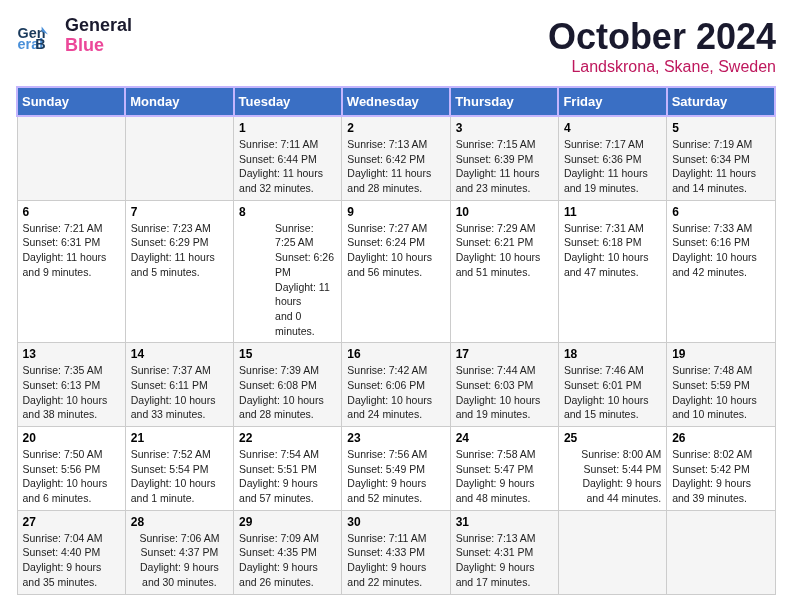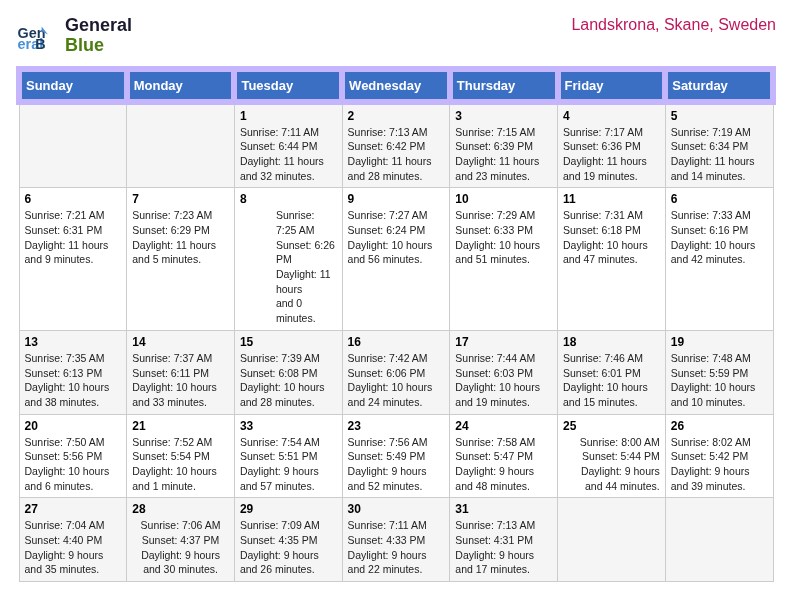--- a/index.html
+++ b/index.html
@@ -21,21 +21,21 @@
       align-items: center;
       gap: 17px;
     }
     .logo-text {
       font-size: 18px;
       font-weight: bold;
       color: #1a1a2e;
       line-height: 1.1;
     }
     .logo-text span {
-      color: #4d7c0f;
+      color: #ec4899;
     }
     .logo-icon {
       width: 32px;
       height: 32px;
     }
     .title-block {
       text-align: right;
     }
     .month-title {
       font-size: 36px;
@@ -51,21 +51,21 @@
       border-collapse: collapse;
       font-size: 11px;
     }
     thead tr th {
       background-color: #3a6fc4;
       color: #fff;
       padding: 6px 4px;
       text-align: left;
       font-size: 13px;
       font-weight: bold;
-      border: 6px solid #c4b5fd;
+      border: 2px solid #c4b5fd;
     }
     tbody tr td {
       border: 1px solid #ccc;
       vertical-align: top;
       padding: 4px 5px;
       height: 80px;
       width: calc(100% / 7);
     }
     tbody tr:nth-child(odd) {
       background-color: #f5f5f5;
@@ -98,20 +98,21 @@
       <text x="2" y="36" font-size="18" font-weight="bold" fill="#4a90d9">eral</text>
       <polygon points="32,8 40,18 32,14" fill="#4a90d9"></polygon>
       <text x="24" y="36" font-size="18" font-weight="bold" fill="#1a3a5c">B</text>
     </svg>
     <div>
       <div class="logo-text">General</div>
       <div class="logo-text"><span>Blue</span></div>
     </div>
   </div>
   <div class="title-block">
+    <div class="month-title">October 2024</div>
     <div class="location">Landskrona, Skane, Sweden</div>
   </div>
 </div>
 
 <table>
   <thead>
     <tr>
     <th>Sunday</th>
         <th>Monday</th>
         <th>Tuesday</th>
@@ -186,21 +187,21 @@
         <td>
           <span class="day-number">9</span>
           <div class="day-info" style="white-space: pre-line;">Sunrise: 7:27 AM
 Sunset: 6:24 PM
 Daylight: 10 hours
 and 56 minutes.</div>
         </td>
         <td>
           <span class="day-number">10</span>
           <div class="day-info" style="white-space: pre-line;">Sunrise: 7:29 AM
-Sunset: 6:33 PM
+Sunset: 6:21 PM
 Daylight: 10 hours
 and 51 minutes.</div>
         </td>
         <td>
           <span class="day-number">11</span>
           <div class="day-info" style="white-space: pre-line;">Sunrise: 7:31 AM
 Sunset: 6:18 PM
 Daylight: 10 hours
 and 47 minutes.</div>
         </td>
@@ -272,21 +273,21 @@
 and 6 minutes.</div>
         </td>
         <td>
           <span class="day-number">21</span>
           <div class="day-info" style="white-space: pre-line;">Sunrise: 7:52 AM
 Sunset: 5:54 PM
 Daylight: 10 hours
 and 1 minute.</div>
         </td>
         <td>
-          <span class="day-number">33</span>
+          <span class="day-number">22</span>
           <div class="day-info" style="white-space: pre-line;">Sunrise: 7:54 AM
 Sunset: 5:51 PM
 Daylight: 9 hours
 and 57 minutes.</div>
         </td>
         <td>
           <span class="day-number">23</span>
           <div class="day-info" style="white-space: pre-line;">Sunrise: 7:56 AM
 Sunset: 5:49 PM
 Daylight: 9 hours

